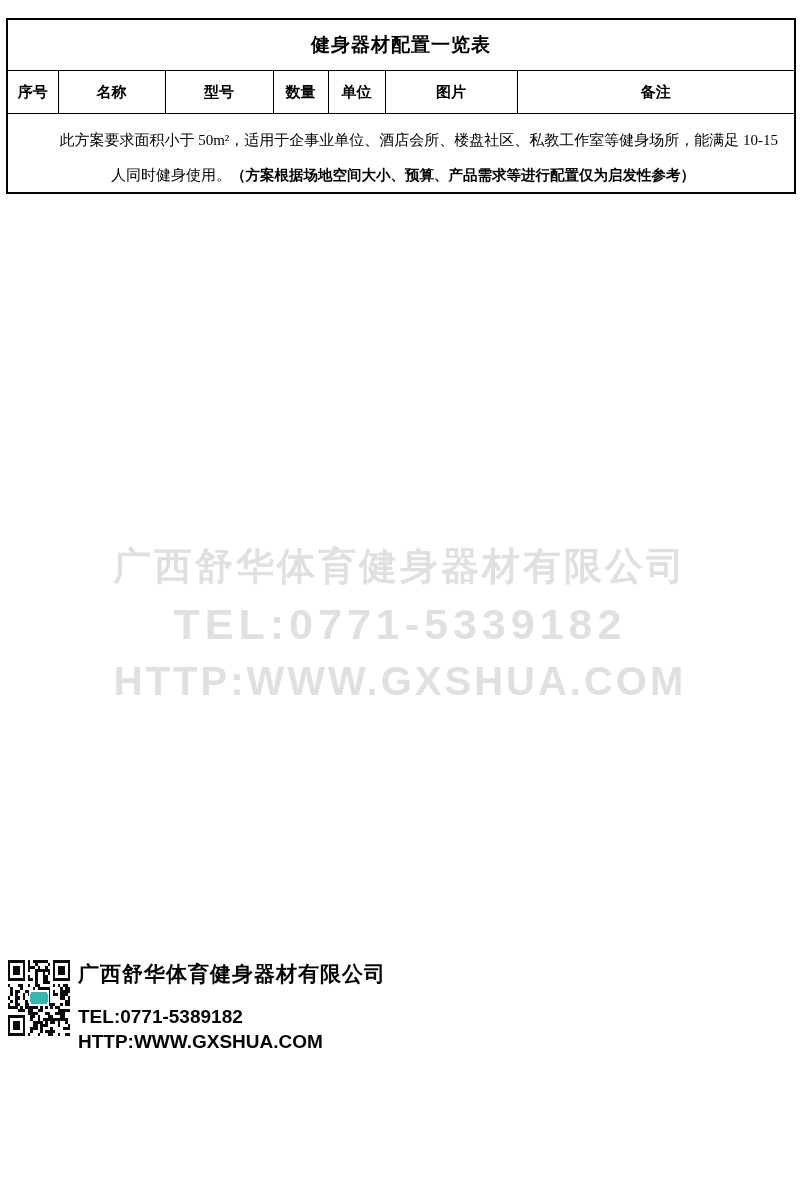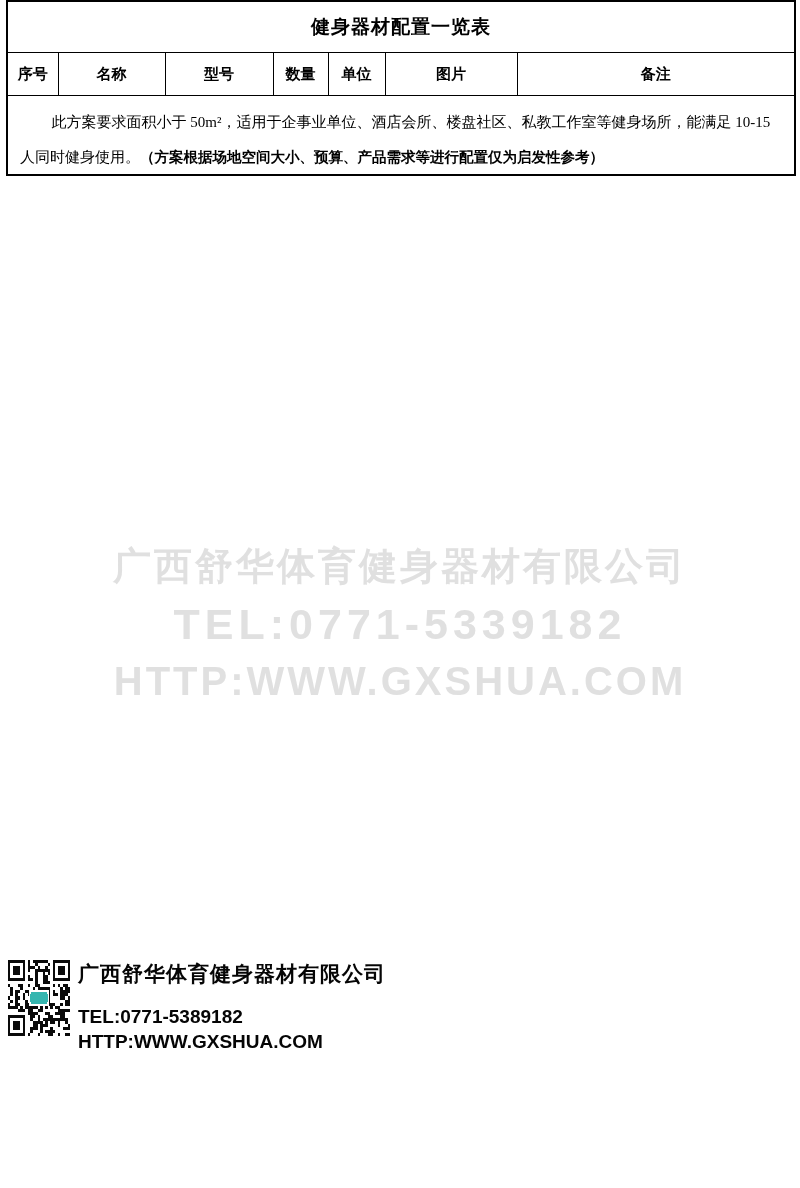--- a/index.html
+++ b/index.html
@@ -3,35 +3,35 @@
 <meta charset="utf-8">
 <style>
   html,body{margin:0;padding:0;}
   body{
     width:800px;height:1188px;background:#ffffff;position:relative;
     font-family:"Liberation Serif","DejaVu Serif",serif;color:#000;
     overflow:hidden;
   }
   .page{position:absolute;inset:0;}
   table.grid{
-    position:absolute;left:6px;top:0;width:788px;
+    position:absolute;left:6px;top:18px;width:788px;
     border-collapse:collapse;table-layout:fixed;
     border:2px solid #000;z-index:1;background:#fff;
   }
   table.grid td{border:1px solid #000;vertical-align:middle;}
   .title-cell{
     height:48px;text-align:center;font-weight:bold;font-size:19px;
     font-family:"Liberation Sans","DejaVu Sans",sans-serif;letter-spacing:1px;
   }
   .head-tr td{
     height:40px;text-align:center;font-weight:bold;font-size:15px;
     font-family:"Liberation Sans","DejaVu Sans",sans-serif;
     margin-left:44px;
   }
-  .foot-cell{vertical-align:top;padding:9px 8px 0 12px;}
+  .foot-cell{vertical-align:top;padding:9px 8px 0 12px;text-align:center;}
   .foot-cell p{margin:0;text-indent:2.1em;font-size:15px;line-height:2.3;}
   .foot-cell .bold{font-weight:bold;font-family:"Liberation Sans","DejaVu Sans",sans-serif;font-size:14.5px;}
   
   .watermark{
     position:absolute;left:0;right:0;top:541px;text-align:center;z-index:5;
     pointer-events:none;font-family:"Liberation Sans","DejaVu Sans",sans-serif;
     font-weight:bold;color:#c7c7c7;opacity:0.55;
   }
   .watermark .w1{font-size:38px;letter-spacing:3px;white-space:nowrap;}
   .watermark .w2{font-size:43px;letter-spacing:5px;margin-top:8px;white-space:nowrap;}

